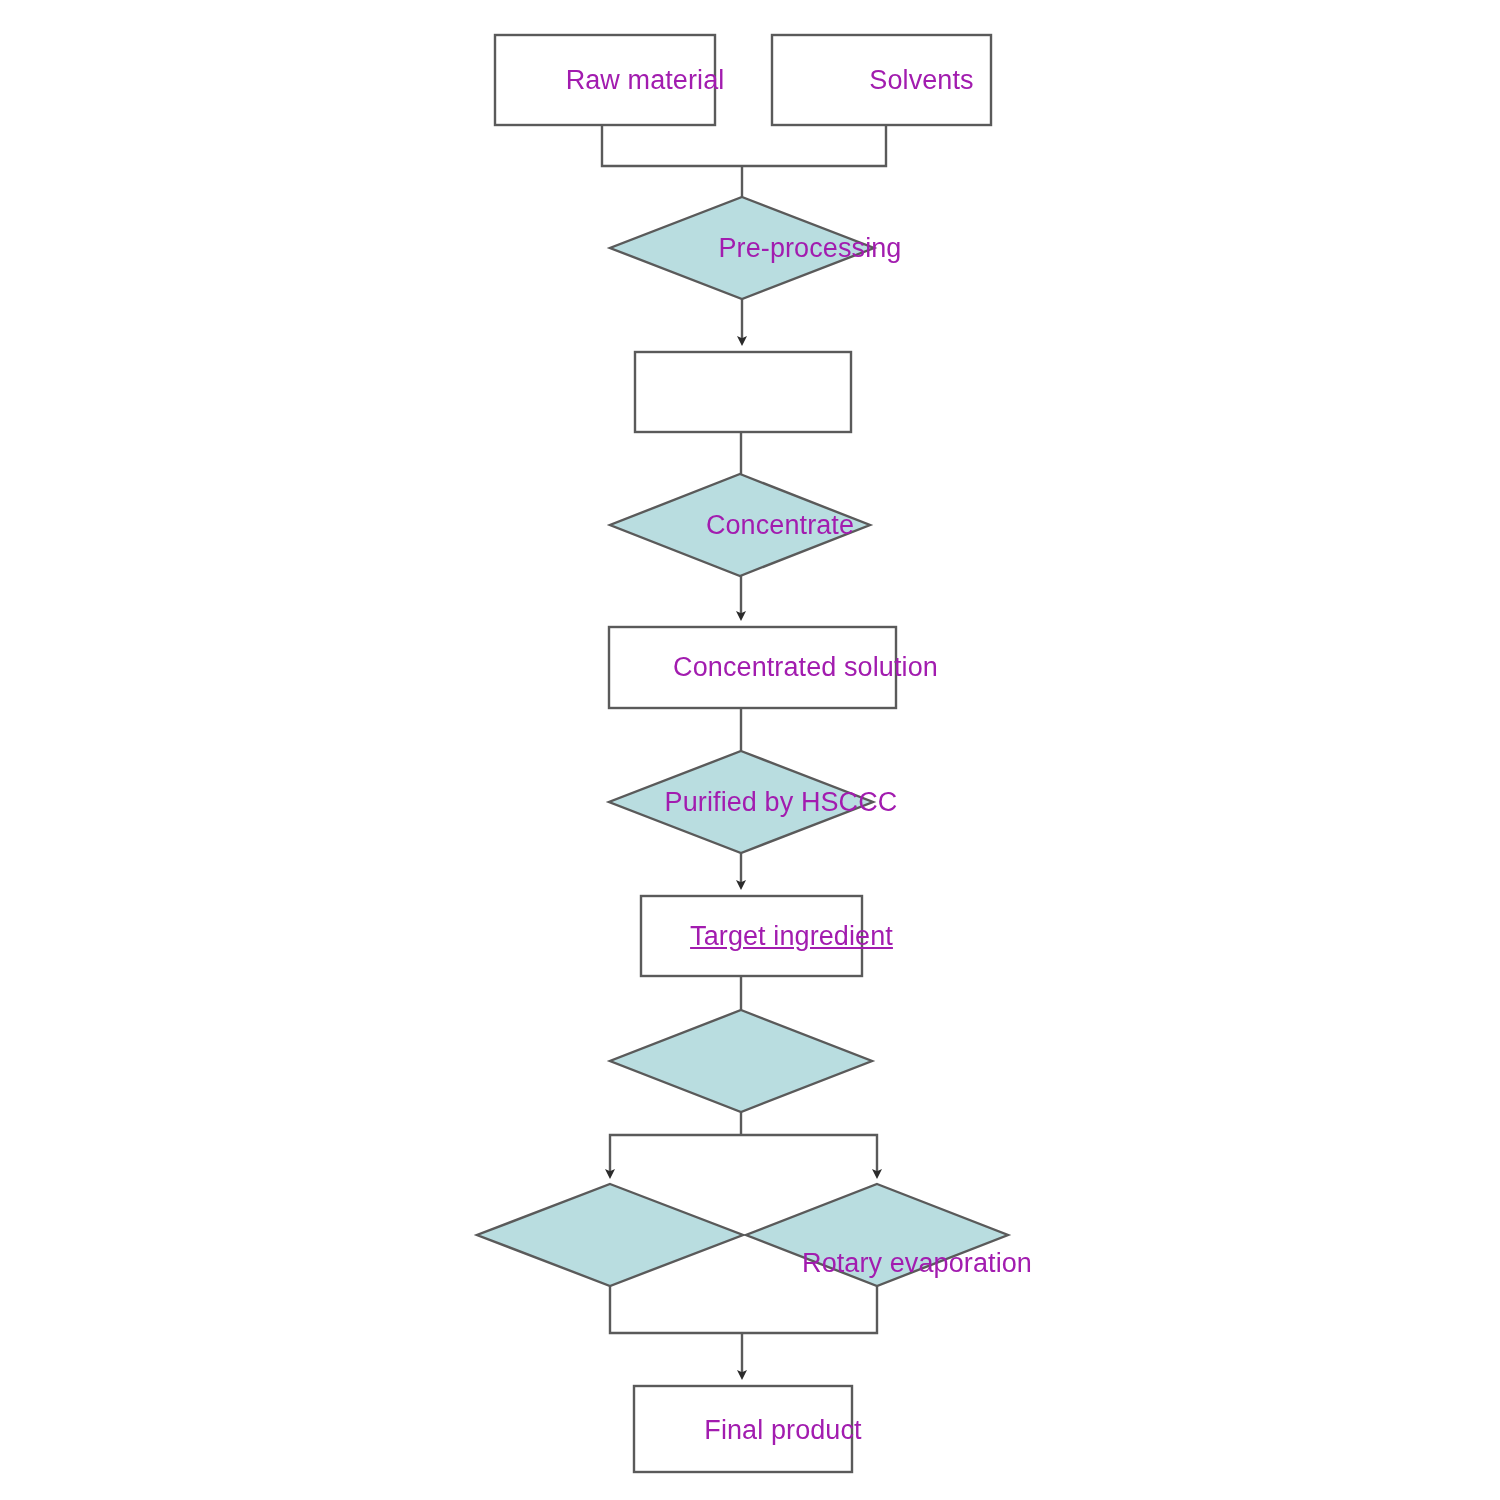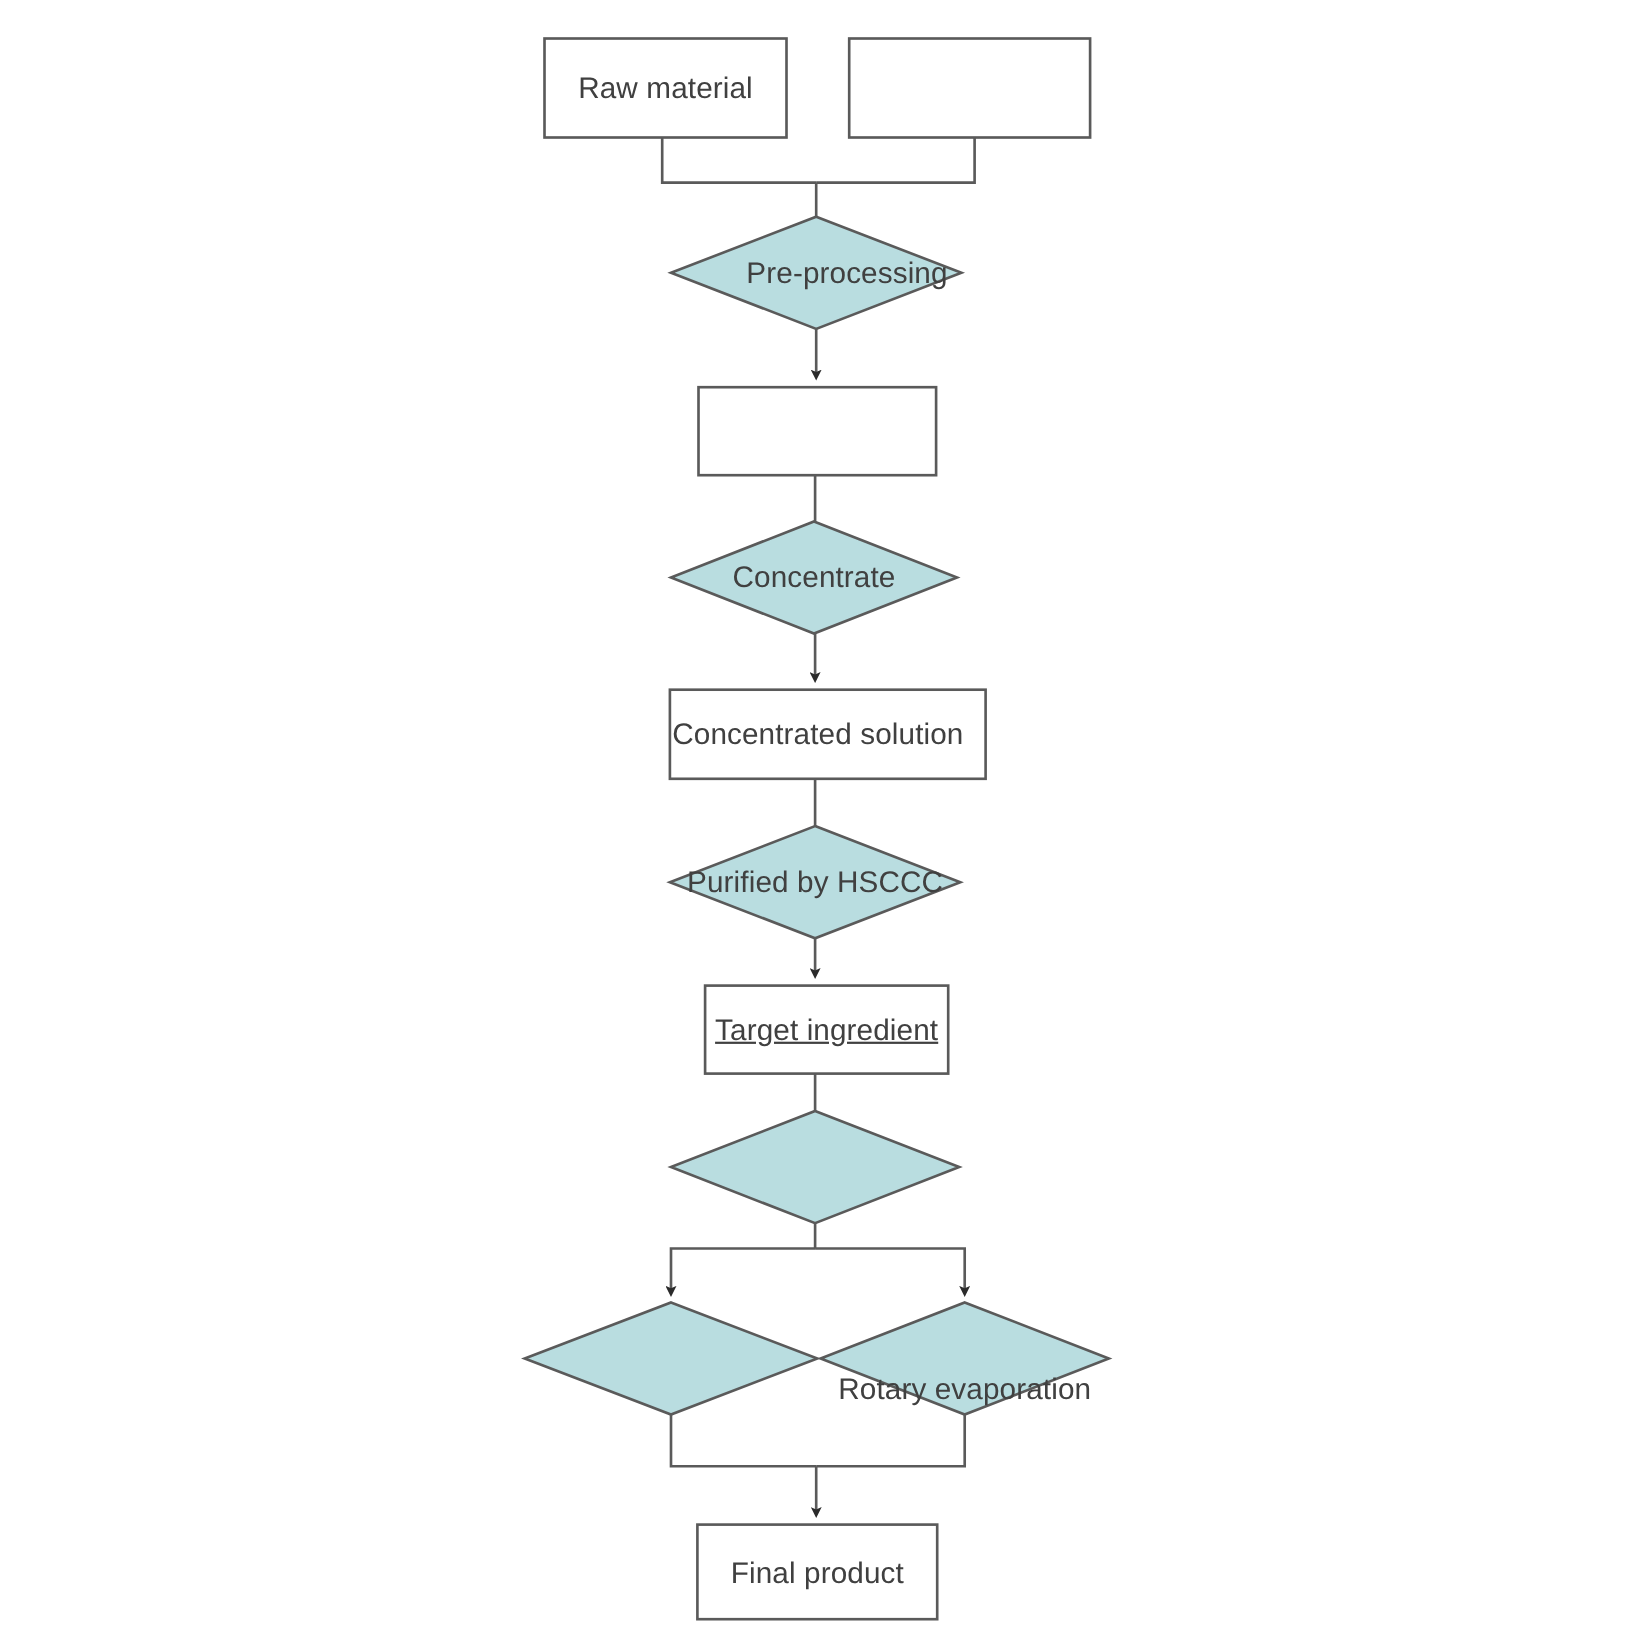--- a/index.html
+++ b/index.html
@@ -26,24 +26,25 @@
     width: 1500px;
     height: 1500px;
   }
   .node-label {
     position: absolute;
     display: flex;
     align-items: center;
     justify-content: center;
     font-family: "Liberation Sans", sans-serif;
     font-size: 27px;
-    color: #404040;
+    color: #a21caf;
     white-space: nowrap;
     letter-spacing: 0.1px;
     pointer-events: none;
+    padding-left: 40px;
   }
 </style>
 </head>
 <body>
 
 <div id="canvas">
 
   <svg id="flow-svg" viewBox="0 0 1500 1500" xmlns="http://www.w3.org/2000/svg">
     <defs>
       <marker id="arrowhead" markerWidth="10" markerHeight="10" refX="5" refY="5" orient="auto" markerUnits="userSpaceOnUse">
@@ -130,27 +131,28 @@
       <polygon points="610,1184 743,1235 610,1286 477,1235" fill="#b9dde0"></polygon>
 
       <polygon points="877,1184 1008,1235 877,1286 746,1235" fill="#b9dde0"></polygon>
 
       <rect x="634" y="1386" width="218" height="86" fill="#ffffff"></rect>
     </g>
   </svg>
 
   <div class="node-label" style="left:495px; top:35px; width:220px; height:90px;">Raw material</div>
 
+  <div class="node-label" style="left:772px; top:35px; width:219px; height:90px;">Solvents</div>
 
   <div class="node-label" style="left:620px; top:223px; width:300px; height:50px;">Pre-processing</div>
 
 
   <div class="node-label" style="left:590px; top:500px; width:300px; height:50px;">Concentrate</div>
 
-  <div class="node-label" style="left:600px; top:627px; width:287px; height:81px;">Concentrated solution</div>
+  <div class="node-label" style="left:622px; top:627px; width:287px; height:81px;">Concentrated solution</div>
 
   <div class="node-label" style="left:591px; top:777px; width:300px; height:50px;">Purified by HSCCC</div>
 
   <div class="node-label" style="left:641px; top:896px; width:221px; height:80px;text-decoration:underline;">Target ingredient</div>
 
 
 
   <div class="node-label" style="left:727px; top:1238px; width:300px; height:50px;">Rotary evaporation</div>
 
   <div class="node-label" style="left:634px; top:1386px; width:218px; height:89px;">Final product</div>

